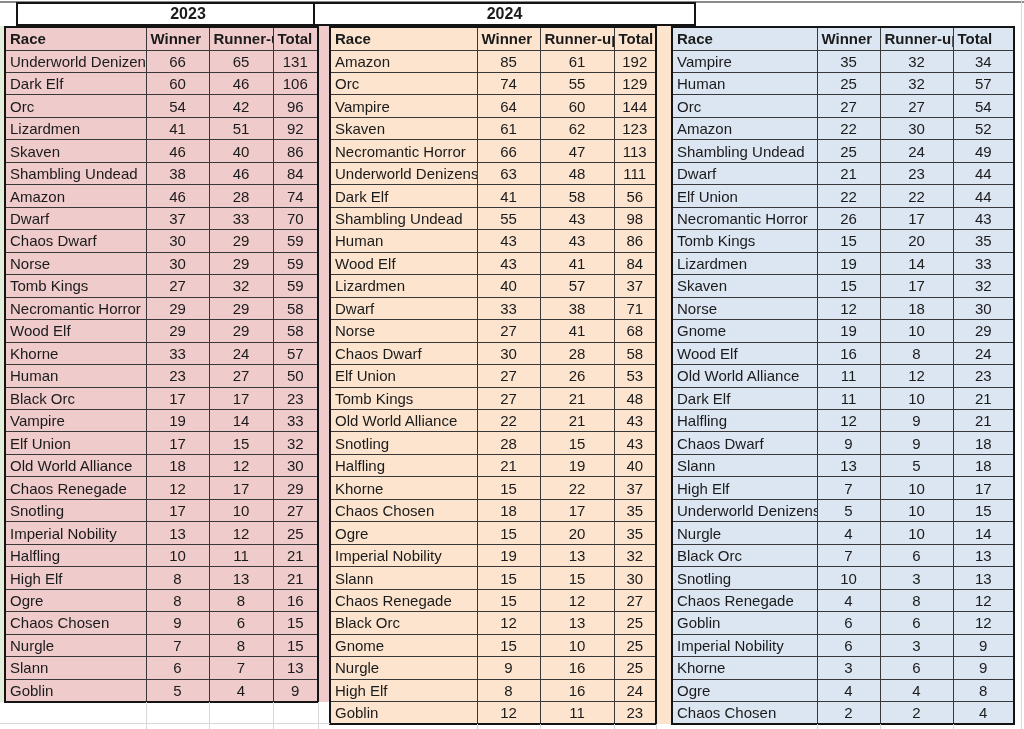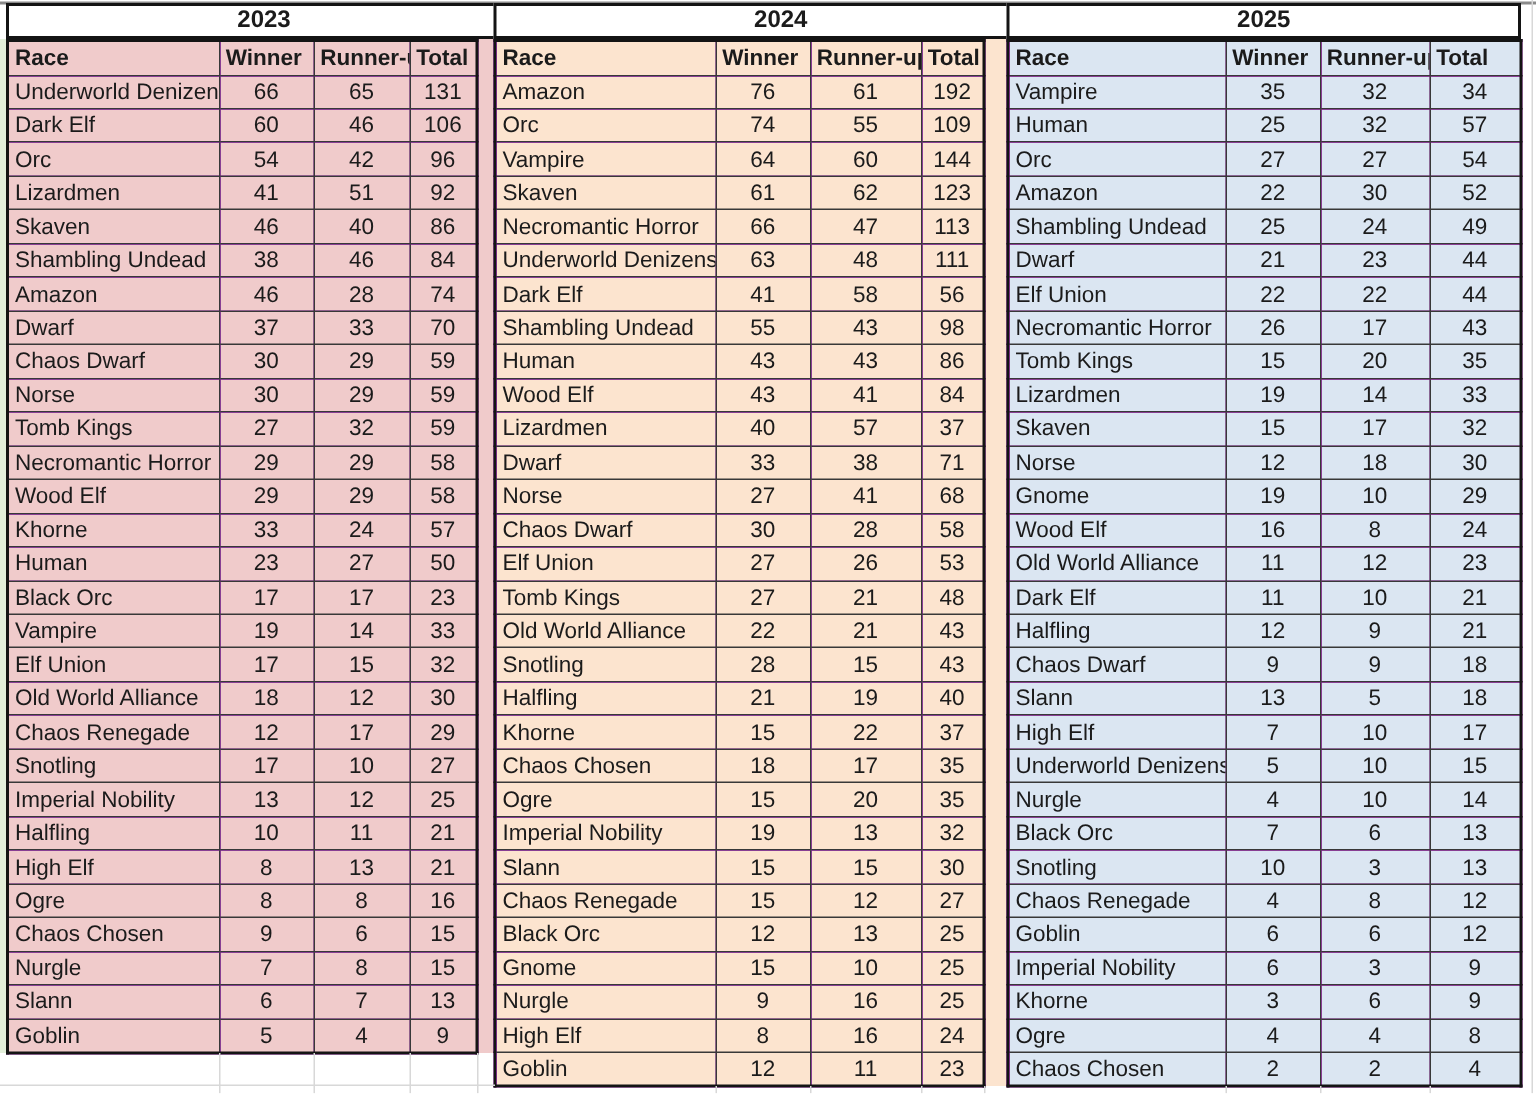--- a/index.html
+++ b/index.html
@@ -12,22 +12,22 @@
   
   .top-line { position:absolute; left:0; top:1px; width:1024px; height:2px; background:#8a8a8a; }
 
   
   .year-cell {
     position:absolute; top:2px; height:24px; background:#ffffff;
     border:2px solid #141414; box-sizing:border-box;
     display:flex; align-items:center; justify-content:center;
     font-weight:bold; font-size:16px;
   }
-  .yc-a { left:4px;   width:344px; }
-  .yc-b { left:329px; width:383px;text-align:center; }
+  .yc-a { left:16px;   width:344px; }
+  .yc-b { left:313px; width:383px;text-align:center; }
   .yc-c { left:671px; width:343px; }
 
   
   .strip { position:absolute; top:26px; box-sizing:border-box; }
   .strip-green { left:0;     width:5px;  height:676px; background:#e3efda; }
   .strip-pink  { left:318px; width:12px; height:676px; background:#f0cbcb; border-left:1px solid #2e2e2e; border-right:1px solid #2e2e2e; }
   .strip-tan   { left:656px; width:16px; height:698px; background:#fce4cf; border-left:1px solid #2e2e2e; border-right:1px solid #2e2e2e; }
 
   table {
     position:absolute; top:26px; border-collapse:collapse; table-layout:fixed;
@@ -58,21 +58,20 @@
 </style>
 </head>
 <body>
 
 <div id="stage">
 
   <div class="top-line"></div>
 
   <div class="year-cell yc-a">2023</div>
   <div class="year-cell yc-b">2024</div>
-  <div class="year-cell yc-c">2025</div>
 
   <div class="strip strip-green"></div>
   <div class="strip strip-pink"></div>
   <div class="strip strip-tan"></div>
 
   <table id="t2023">
     <colgroup>
         <col style="width:141px">
         <col style="width:63px">
         <col style="width:64px">
@@ -275,29 +274,29 @@
       <tr>
         <th>Race</th>
         <th>Winner</th>
         <th>Runner-up</th>
         <th>Total</th>
       </tr>
     </thead>
     <tbody>
         <tr>
           <td class="c-race">Amazon</td>
-          <td class="c-winner">76</td>
+          <td class="c-winner">85</td>
           <td class="c-runnerup">61</td>
           <td class="c-total">192</td>
         </tr>
         <tr>
           <td class="c-race">Orc</td>
           <td class="c-winner">74</td>
           <td class="c-runnerup">55</td>
-          <td class="c-total">109</td>
+          <td class="c-total">129</td>
         </tr>
         <tr>
           <td class="c-race">Vampire</td>
           <td class="c-winner">64</td>
           <td class="c-runnerup">60</td>
           <td class="c-total">144</td>
         </tr>
         <tr>
           <td class="c-race">Skaven</td>
           <td class="c-winner">61</td>

